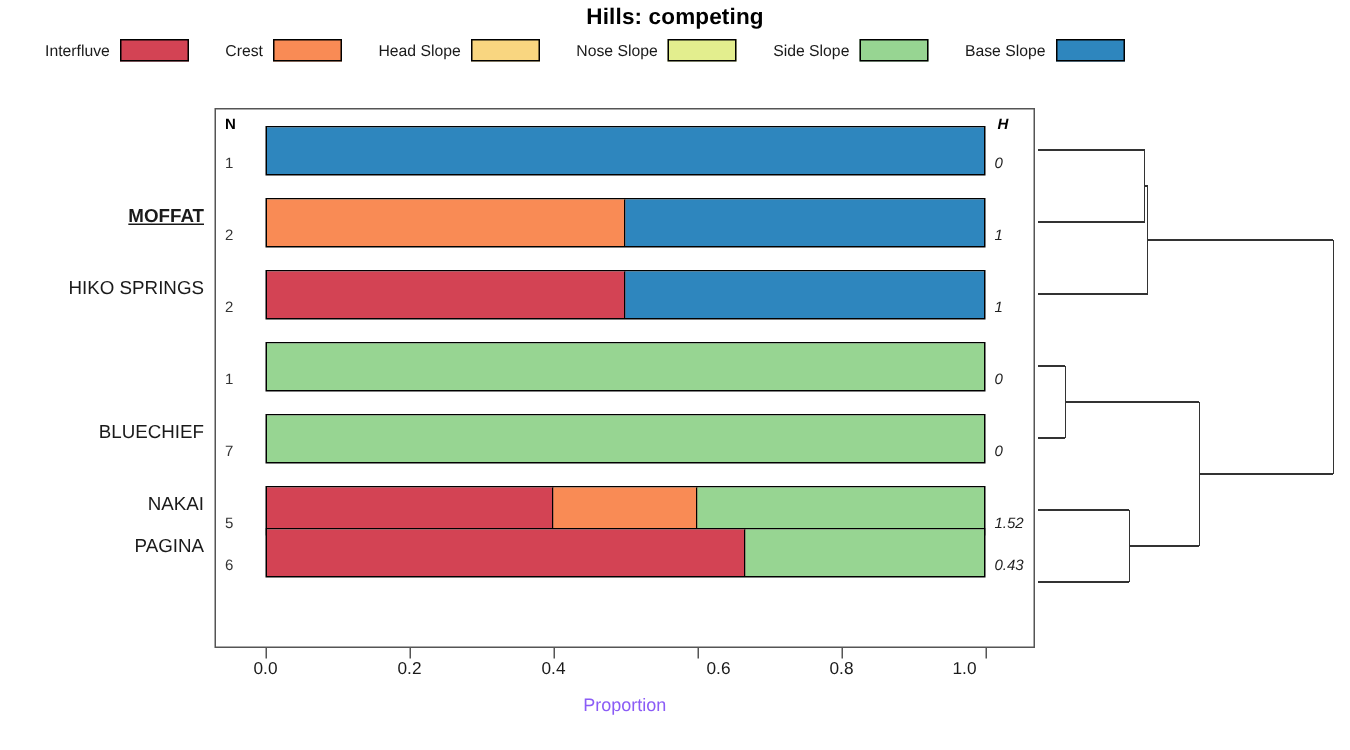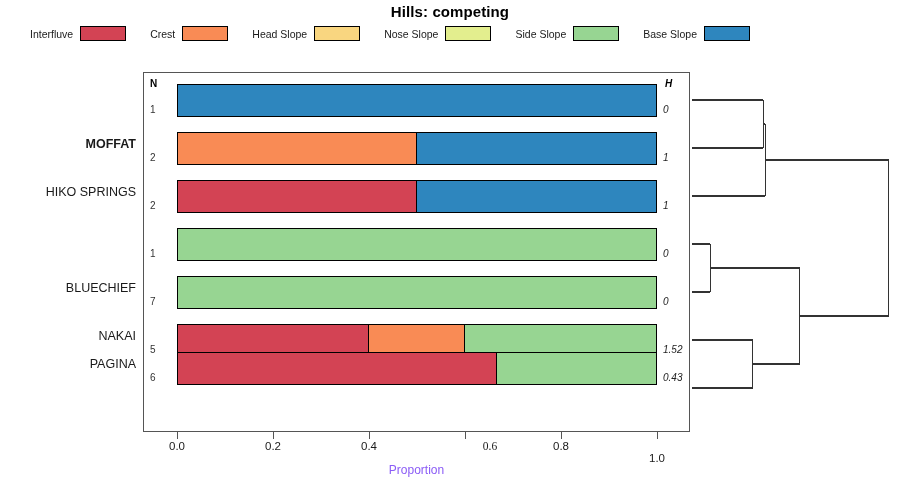--- a/index.html
+++ b/index.html
@@ -62,21 +62,21 @@
   .row{position:absolute;left:0;width:900px;height:48px;}
   .row-label{
     position:absolute;
     left:0px;width:136px;
     text-align:right;
     font-size:12.5px;
     color:#1a1a1a;
     top:11px;
     white-space:nowrap;
   }
-  .row-label.bold{font-weight:bold;}
+  .row-label.bold{font-weight:bold;text-decoration:underline;}
   .row-n{
     position:absolute;left:150px;top:26px;
     font-size:10px;color:#333;
   }
   .row-h{
     position:absolute;left:663px;top:26px;
     font-size:10px;color:#222;font-style:italic;
   }
   .bar{
     position:absolute;
@@ -217,23 +217,23 @@
       <div class="tick" style="left: 130px;"></div>
       <div class="tick" style="left: 226px;"></div>
       <div class="tick" style="left: 322px;"></div>
       <div class="tick" style="left: 418px;"></div>
       <div class="tick" style="left: 514px;"></div>
     </div>
   <div id="xticklabels">
       <div class="tick-label" style="left: 177px;">0.0</div>
       <div class="tick-label" style="left: 273px;">0.2</div>
       <div class="tick-label" style="left: 369px;">0.4</div>
-      <div class="tick-label" style="left: 490px; font-family: Liberation Serif, serif;">0.6</div>
+      <div class="tick-label" style="left: 479px;">0.6</div>
       <div class="tick-label" style="left: 561px;">0.8</div>
-      <div class="tick-label" style="left: 657px; margin-top: 12px;">1.0</div>
+      <div class="tick-label" style="left: 643px;">1.0</div>
     </div>
   <div class="axis-title">Proportion</div>
 
   <svg class="dendro" viewBox="0 0 210 360" width="210" height="360" preserveAspectRatio="none">
     <g id="dendro-g" stroke="#333" stroke-width="1.1" fill="none" shape-rendering="crispEdges">
         <path d="M2 28 L73.05 28"></path>
         <path d="M2 76 L73.05 76"></path>
         <path d="M73.05 28 L73.05 76"></path>
         <path d="M73.05 52 L75.08 52"></path>
         <path d="M2 124 L75.08 124"></path>

